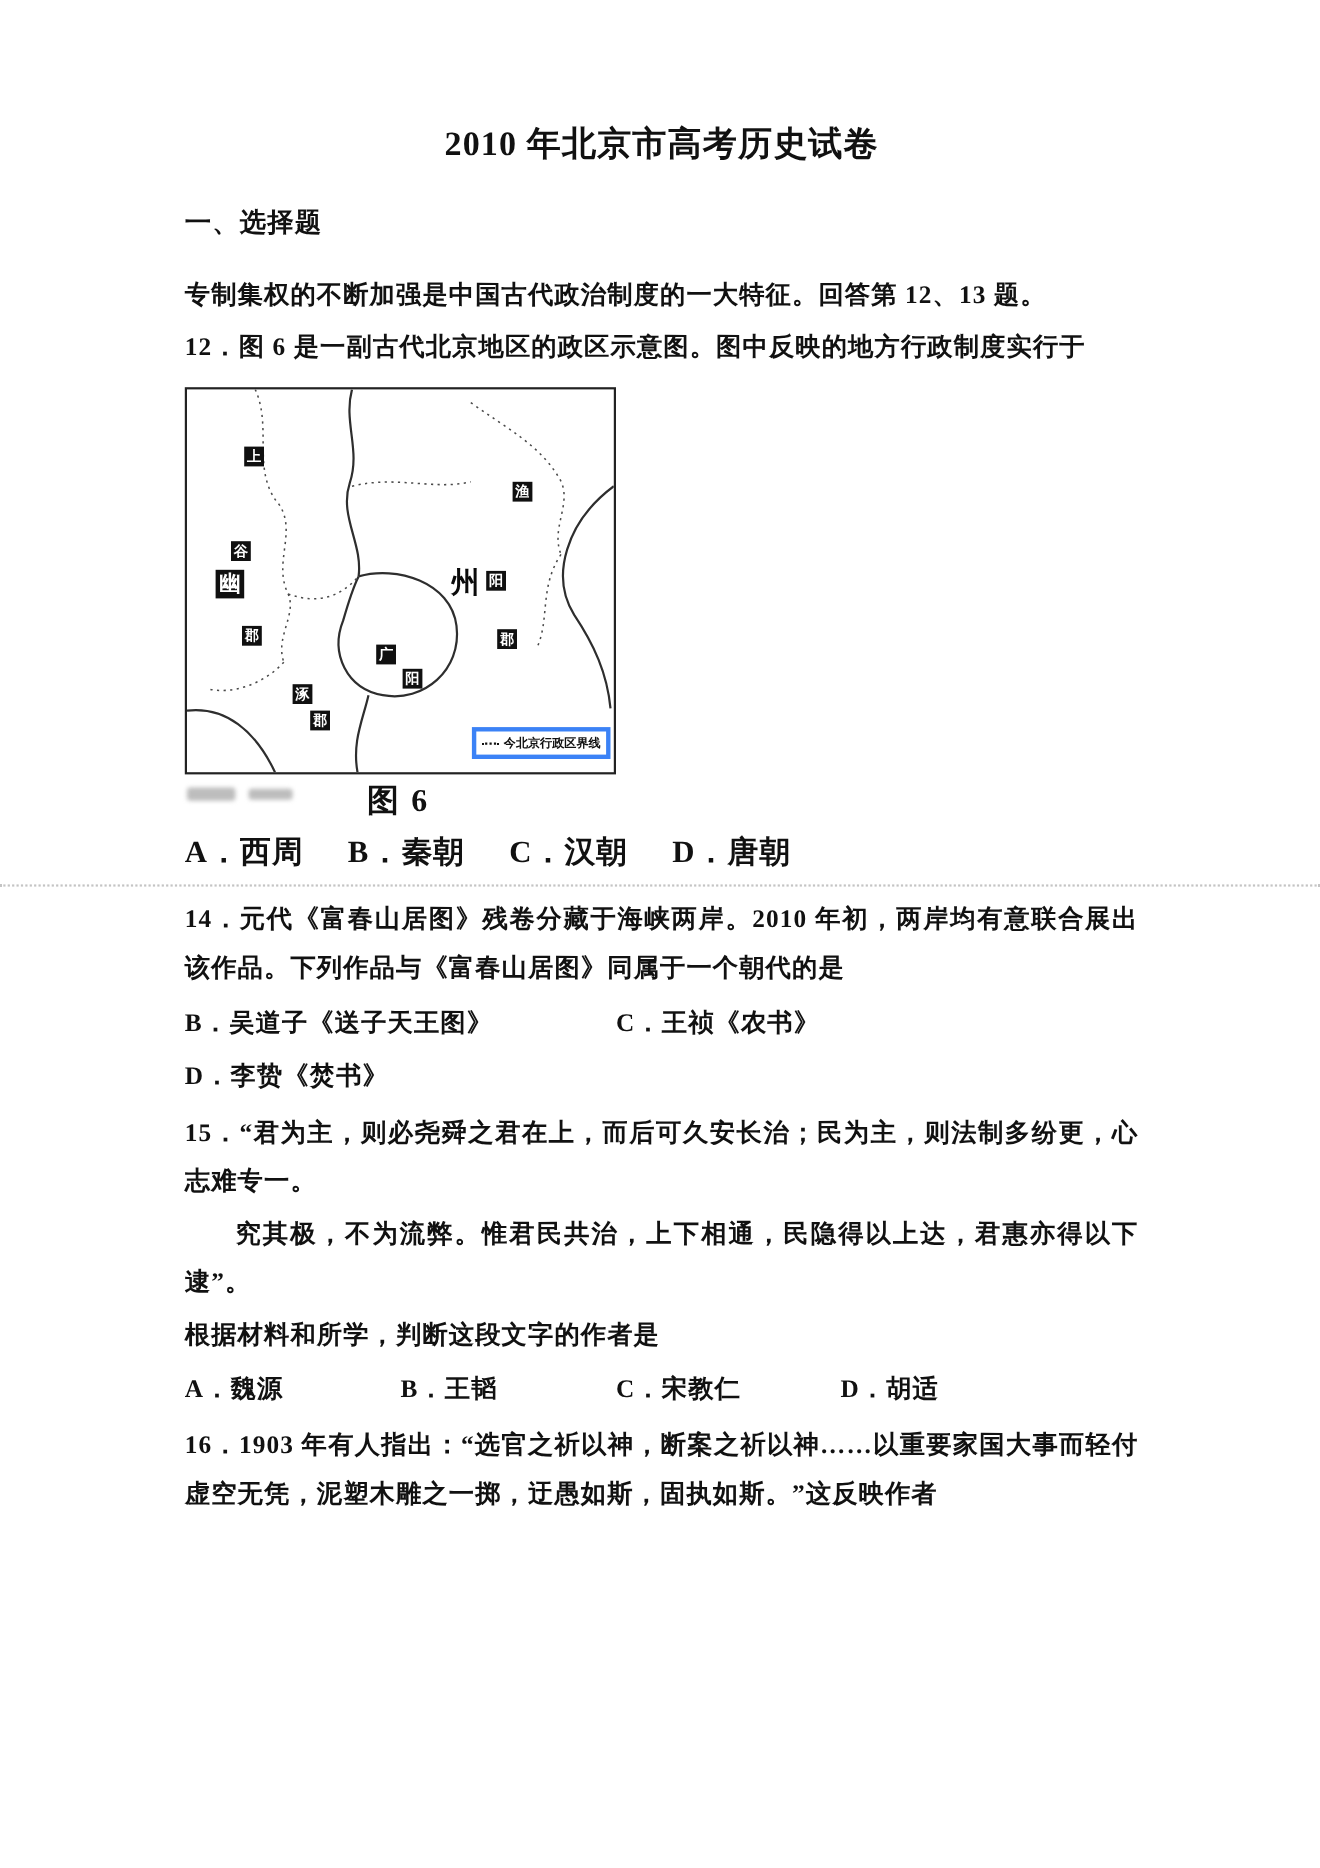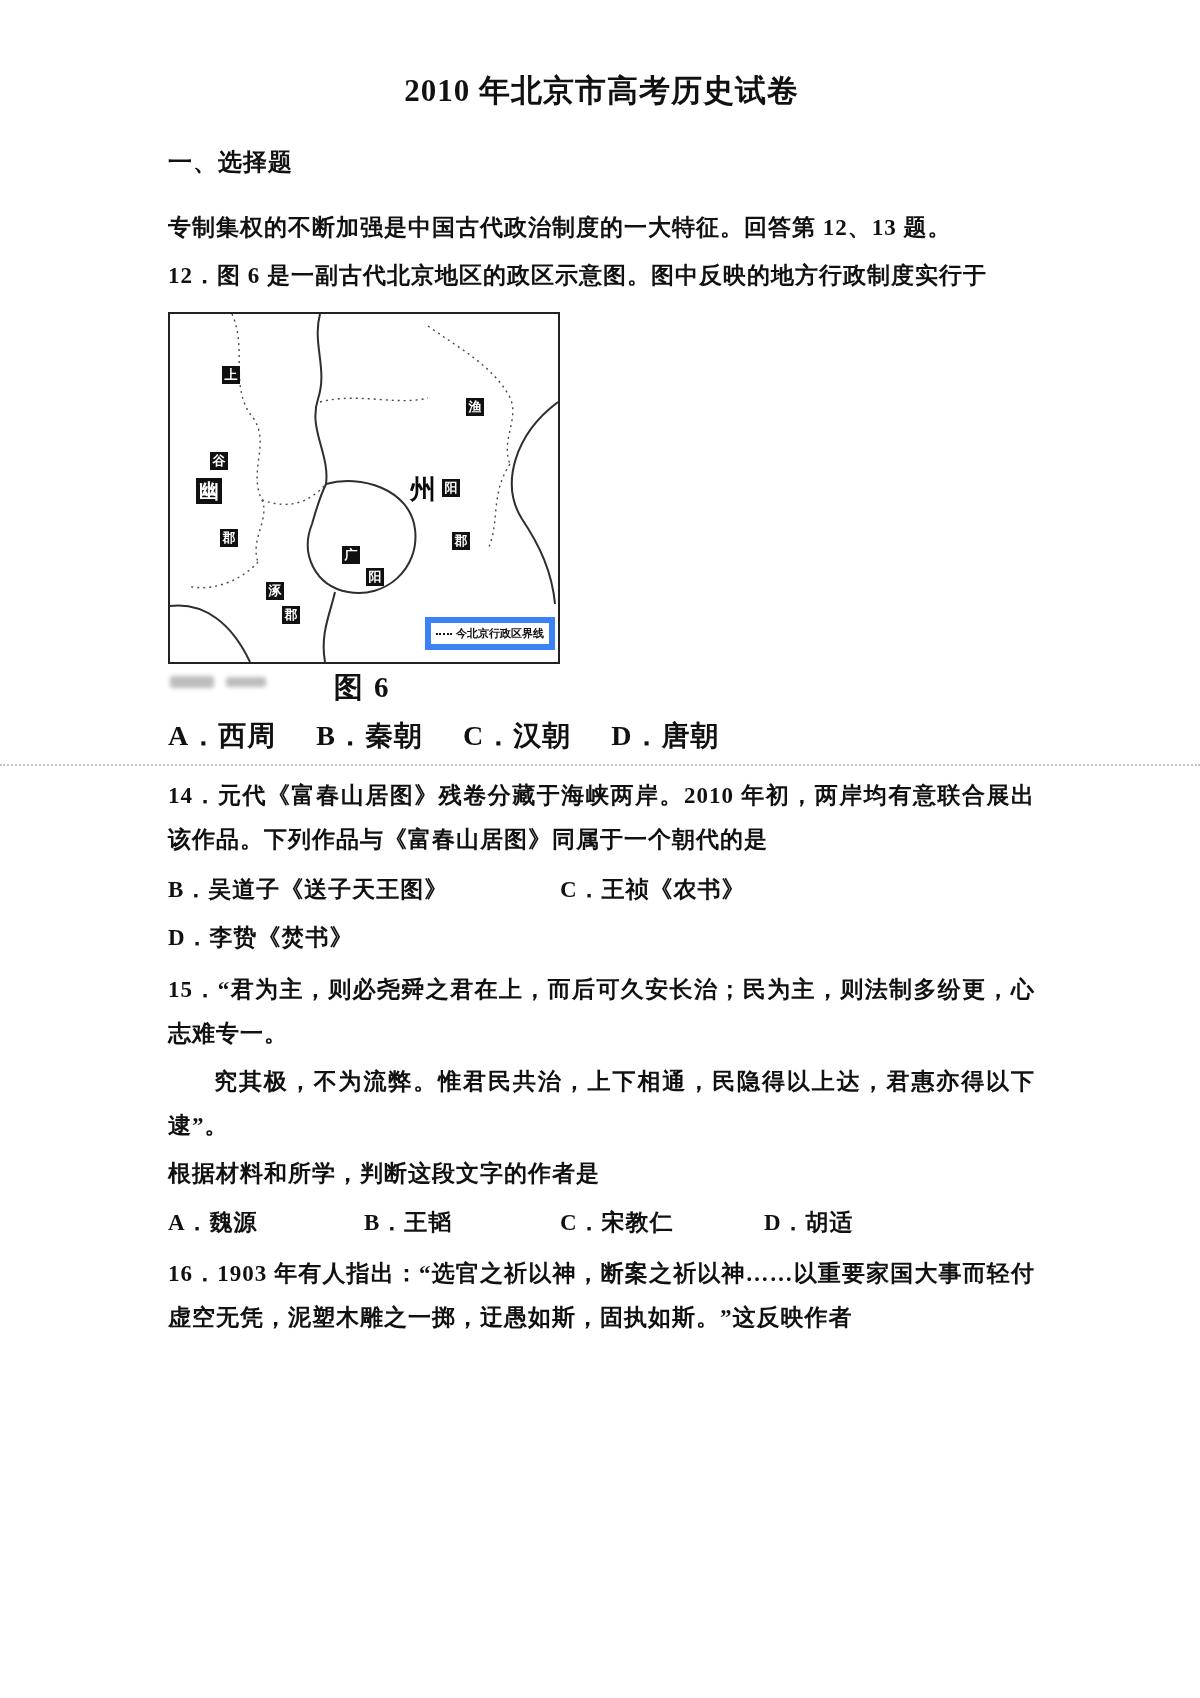--- a/index.html
+++ b/index.html
@@ -11,21 +11,21 @@
     width: 1200px;
     height: 1698px;
     font-family: "Liberation Serif", "DejaVu Serif", serif;
     color: #111;
     overflow: hidden;
   }
   .page {
     box-sizing: border-box;
     width: 1200px;
     height: 1434px;
-    padding: 70px 165px 40px 168px;
+    padding: 110px 165px 40px 168px;
     position: relative;
   }
   .doc-title {
     text-align: center;
     font-size: 31px;
     font-weight: bold;
     letter-spacing: 1px;
     margin: 0 0 34px 0;
   }
   .section-heading {
@@ -104,21 +104,21 @@
   .map-label-bigtext {
     position: absolute;
     font-size: 26px;
     font-weight: bold;
     color: #0a0a0a;
   }
   .map-legend {
     position: absolute;
     right: 3px;
     bottom: 12px;
-    border: 6px solid #3b82f6;
+    border: 4px solid #3b82f6;
     background: #fff;
     font-size: 11px;
     font-weight: bold;
     padding: 3px 5px;
     display: flex;
     align-items: center;
     gap: 4px;
     white-space: nowrap;
   }
   .legend-line {

